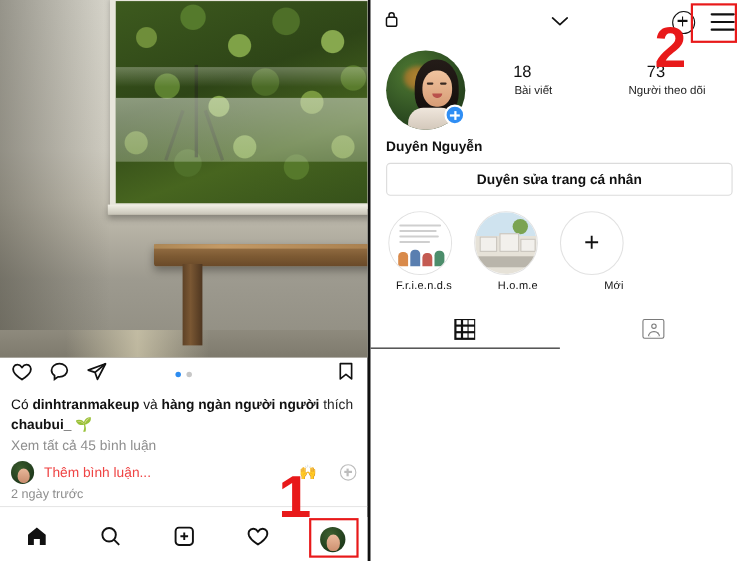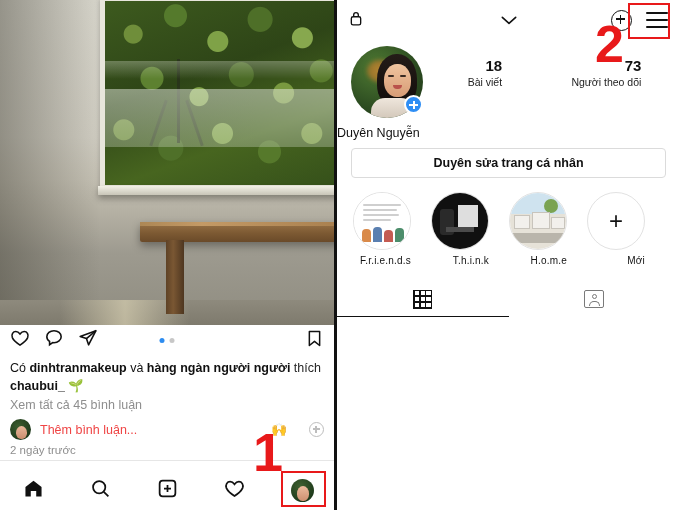--- a/index.html
+++ b/index.html
@@ -263,26 +263,26 @@
     position:absolute;right:0px;bottom:4px;
     width:19px;height:19px;border-radius:50%;background:#2f8ef4;
     border:2px solid #fff;box-sizing:border-box;
   }
   .avatar-plus:before,.avatar-plus:after{content:"";position:absolute;background:#fff;}
   .avatar-plus:before{left:3.4px;top:7px;width:8.5px;height:1.8px;}
   .avatar-plus:after{left:6.8px;top:3.6px;width:1.8px;height:8.5px;}
 
   .stats{display:flex;flex:1;justify-content:space-around;padding-top:10px;}
   .stat{text-align:center;}
-  .stat-num{font-size:15px;font-weight:bold;color:#111;line-height:19px;text-align:right;}
+  .stat-num{font-size:15px;font-weight:normal;color:#111;line-height:19px;}
   .stat-label{font-size:10.5px;color:#222;line-height:15px;margin-left:20px;}
 
   .display-name{
-    padding:8px 14px 0 0;
-    font-size:12.5px;font-weight:normal;color:#111;
+    padding:8px 14px 0 14px;
+    font-size:12.5px;font-weight:bold;color:#111;
   }
   .edit-btn{
     margin:8px 14px 0 14px;
     height:28px;border:1px solid #dbdbdb;border-radius:4px;
     display:flex;align-items:center;justify-content:center;
     font-size:12.5px;font-weight:bold;color:#111;background:#fff;
   }
 
   .highlights{
     display:flex;padding:14px 16px 0 16px;gap:20px;
@@ -507,30 +507,20 @@
             <span class="p" style="left:8px;width:9px;height:13px;background:#d98a4a;"></span>
             <span class="p" style="left:19px;width:9px;height:15px;background:#5a7fb0;"></span>
             <span class="p" style="left:30px;width:9px;height:12px;background:#c45b52;"></span>
             <span class="p" style="left:41px;width:9px;height:14px;background:#4c8d6b;"></span>
           </div>
         </div>
         <div class="hl-label">F.r.i.e.n.d.s</div>
       </div>
       <div class="hl">
         <div class="hl-circle">
-          <div class="th-think">
-            <span class="ch"></span>
-              <span class="scr"></span>
-              <span class="kb"></span>
-          </div>
-        </div>
-        <div class="hl-label">T.h.i.n.k</div>
-      </div>
-      <div class="hl">
-        <div class="hl-circle">
           <div class="th-home">
             <span class="sky-tree"></span>
             <span class="bld" style="left:4px;top:22px;width:16px;height:14px;"></span>
             <span class="bld" style="left:22px;top:19px;width:18px;height:17px;"></span>
             <span class="bld" style="left:41px;top:24px;width:14px;height:12px;"></span>
             <span class="road"></span>
           </div>
         </div>
         <div class="hl-label">H.o.m.e</div>
       </div>

